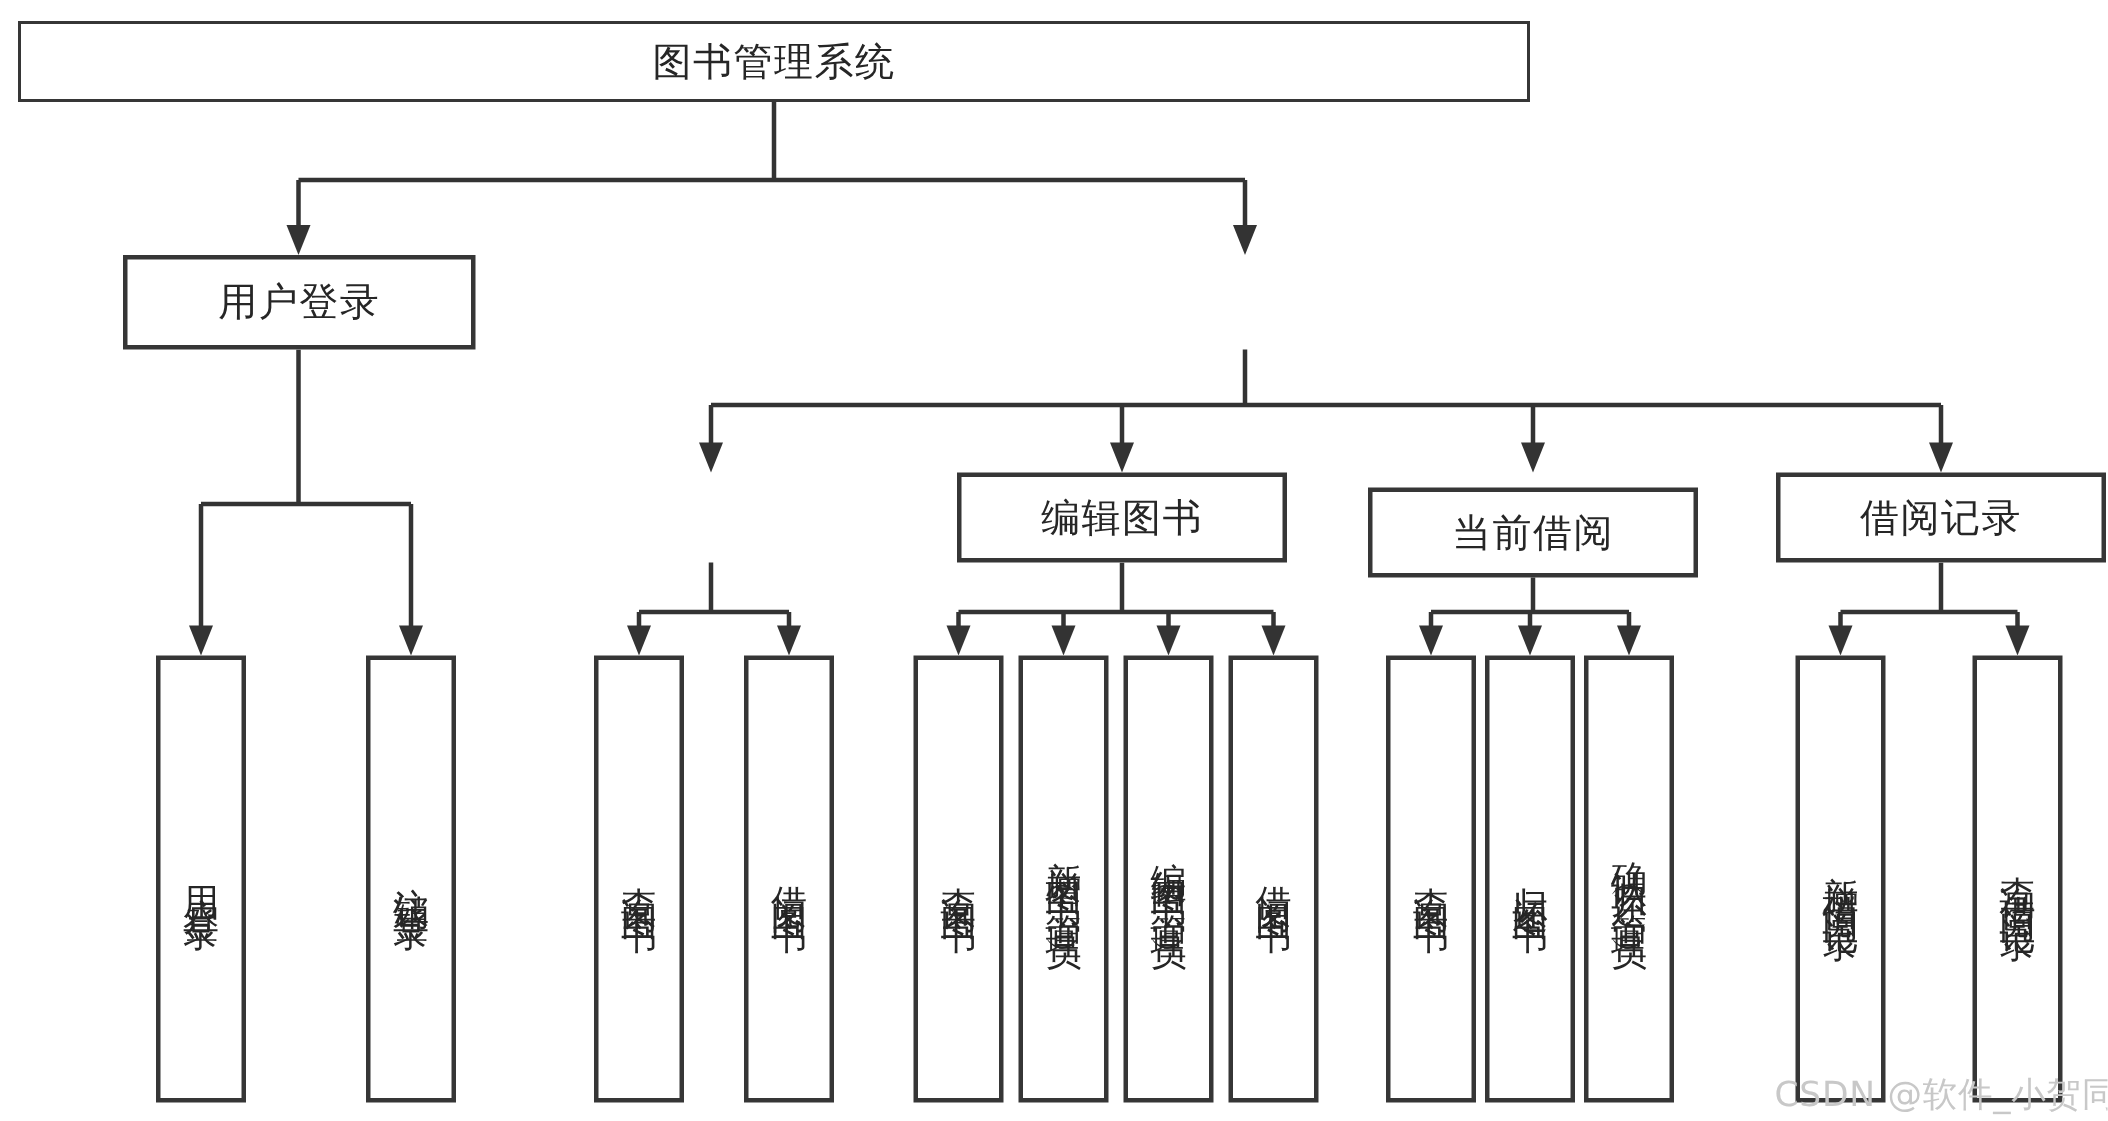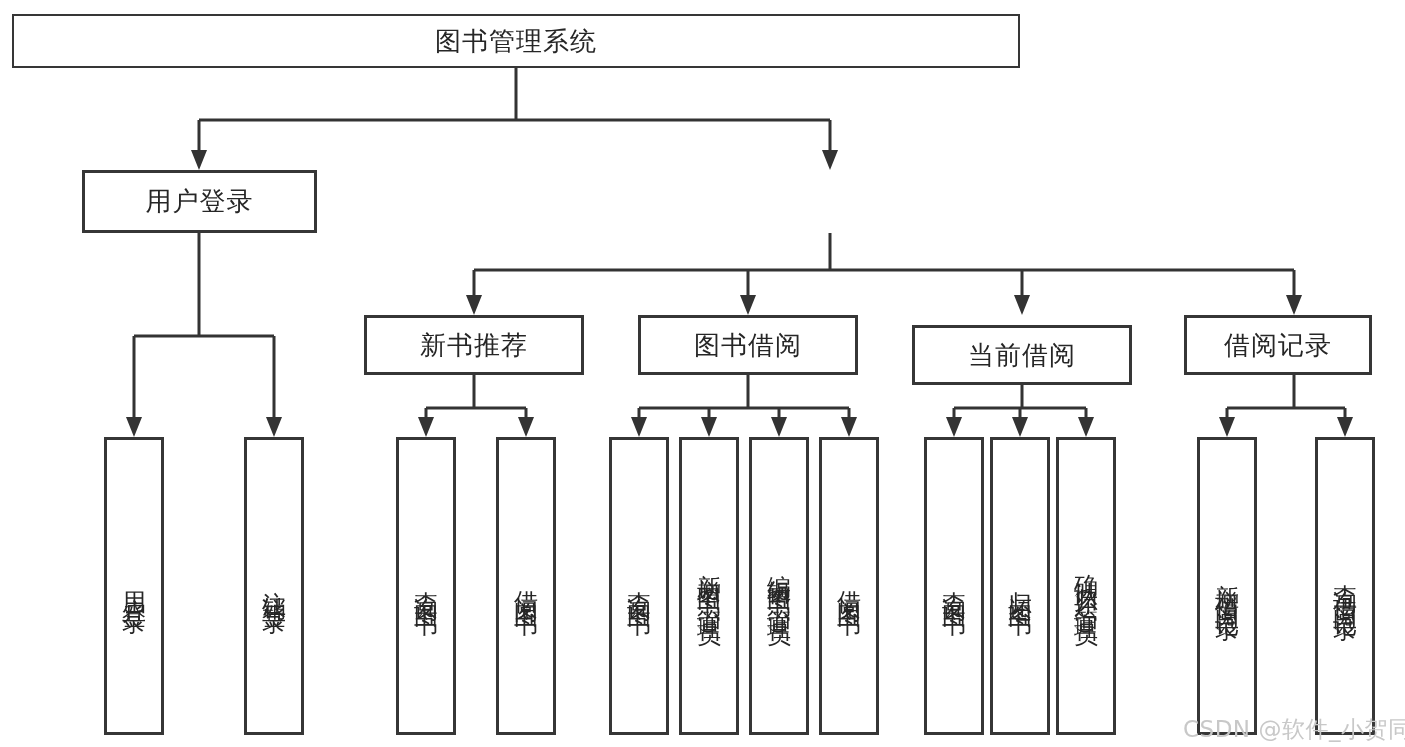--- a/index.html
+++ b/index.html
@@ -110,30 +110,27 @@
   </svg>
 
   <div class="node root" style="left:12px;top:14px;width:1008px;height:54px">
     <span class="lbl">图书管理系统</span>
   </div>
 
   <div class="node" style="left:82px;top:170px;width:235px;height:63px">
     <span class="lbl">用户登录</span>
   </div>
 
-  <div class="node" style="left:364px;top:315px;width:220px;height:60px">
-    <span class="lbl">新书推荐</span>
-  </div>
   <div class="node" style="left:638px;top:315px;width:220px;height:60px">
-    <span class="lbl">图书借阅</span>
+    <span class="lbl">编辑图书</span>
   </div>
   <div class="node" style="left:912px;top:325px;width:220px;height:60px">
     <span class="lbl">当前借阅</span>
   </div>
-  <div class="node" style="left:1184px;top:315px;width:188px;height:60px">
+  <div class="node" style="left:1184px;top:315px;width:220px;height:60px">
     <span class="lbl">借阅记录</span>
   </div>
 
   <div class="node v" style="left:104px;top:437px;width:60px;height:298px">
     <span class="lbl">用户登录</span>
   </div>
   <div class="node v" style="left:244px;top:437px;width:60px;height:298px">
     <span class="lbl">注销登录</span>
   </div>
 

